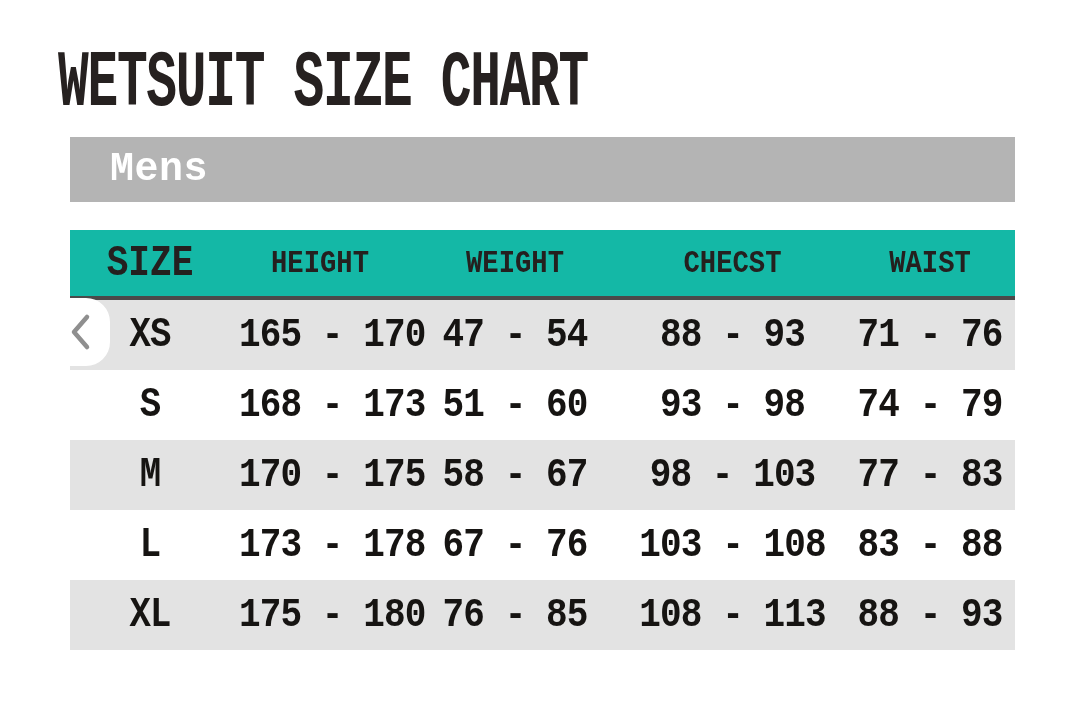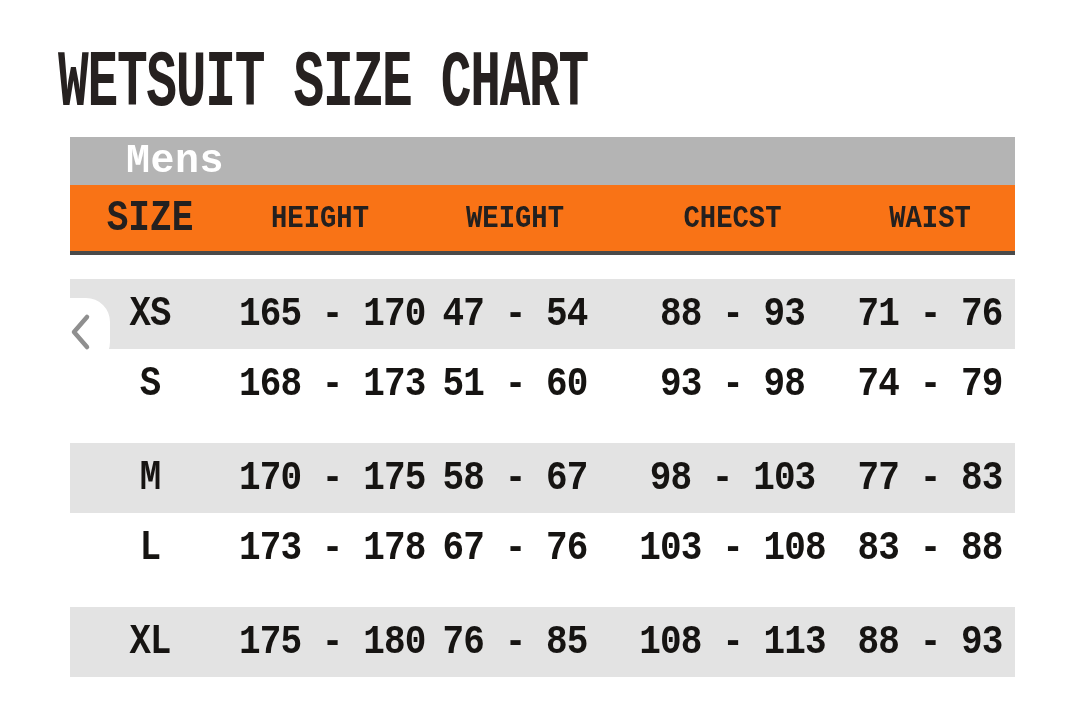--- a/index.html
+++ b/index.html
@@ -25,57 +25,57 @@
     transform: scaleX(0.64);
     transform-origin: left center;
   }
   .size-table {
     position: absolute;
     left: 70px;
     top: 137px;
     width: 945px;
   }
   .group-band {
-    height: 48px;
+    height: 65px;
     background: #b4b4b4;
     display: flex;
     align-items: center;
-    padding-left: 56px;
+    padding-left: 40px;
     box-sizing: border-box;
   }
   .group-label {
     color: #ffffff;
     font-size: 40px;
     font-weight: 700;
     letter-spacing: 0.5px;
   }
   .grid-row {
     display: grid;
     grid-template-columns: 160px 180px 210px 225px 170px;
     align-items: center;
   }
-  .header-row { height: 66px; background: #f97316; }
+  .header-row { height: 66px; background: #14b8a6; margin-top: 28px; }
   .header-cell {
     text-align: center;
     font-size: 32px;
     font-weight: 700;
     color: #24201f;
     letter-spacing: 0px;
     transform: scaleX(0.85);
     transform-origin: center;
     white-space: nowrap;
   }
   .header-cell.size-header {
     font-size: 44px;
     font-weight: 800;
     transform: scaleX(0.82);
   }
   .header-divider { height: 4px; background: #4a4a4a; }
   .data-row { height: 70px; background: #ffffff; }
-  .data-row.striped { background: #e3e3e3; margin-top: 24px; }
+  .data-row.striped { background: #e3e3e3; }
   .cell {
     text-align: center;
     font-size: 40px;
     font-weight: 700;
     color: #161412;
     letter-spacing: -1px;
     transform: scaleX(0.9);
     transform-origin: center;
     white-space: nowrap;
   }

